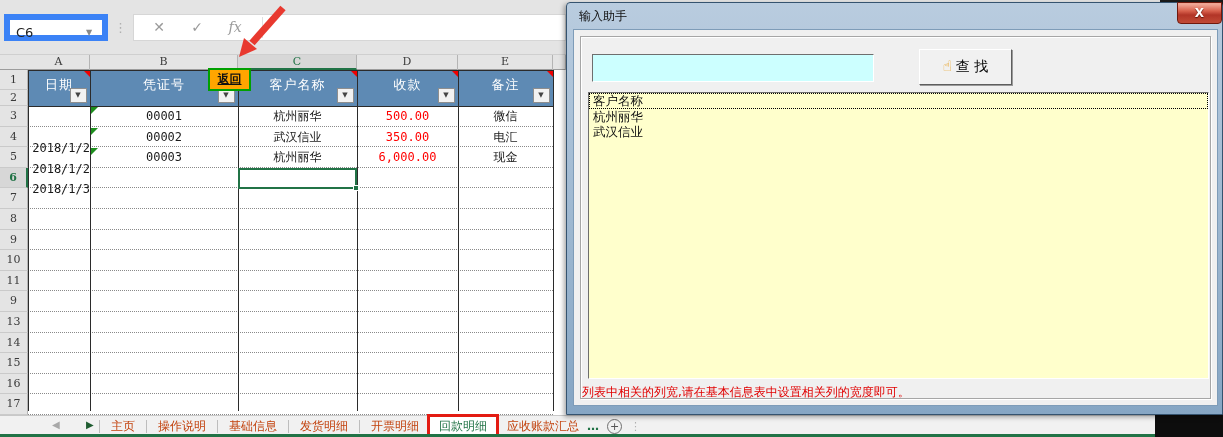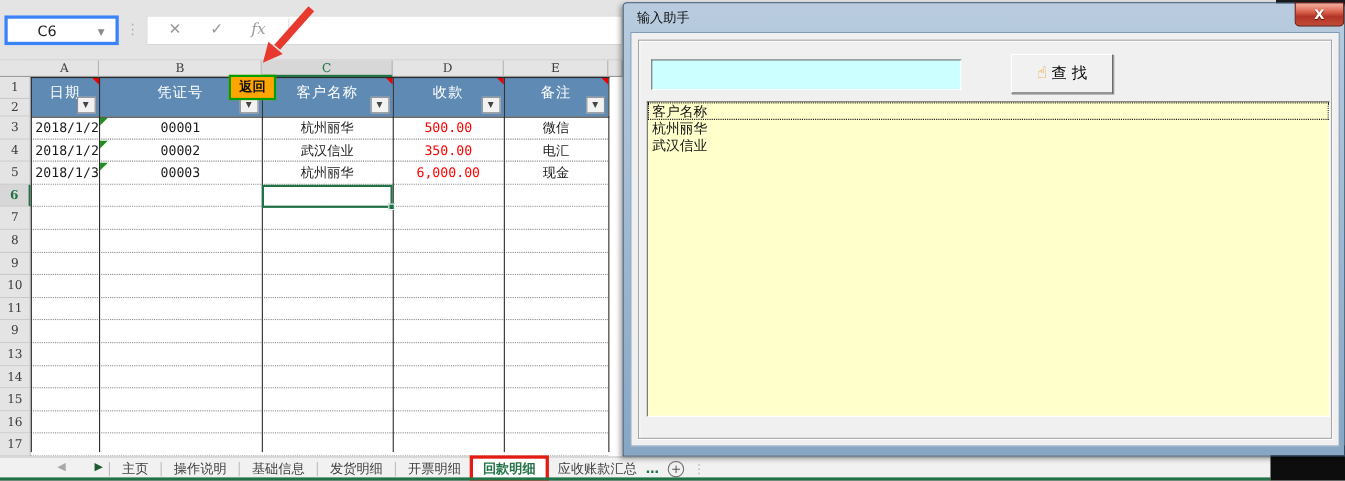--- a/index.html
+++ b/index.html
@@ -3,21 +3,21 @@
 <meta charset="utf-8">
 <style>
   * { margin:0; padding:0; box-sizing:border-box; }
   html,body { background:#444; }
   .screen {
     position:relative; width:1223px; height:437px; overflow:hidden;
     background:#E4E4E4; font-family:"DejaVu Sans", sans-serif; -webkit-font-smoothing:none;
   }
   
   .topbar { position:absolute; left:0; top:0; width:566px; height:55px; background:#E4E4E4; border-bottom:1px solid #CFCFCF; }
-  .namebox { position:absolute; left:4px; top:14px; width:104px; height:27px; background:#FFF; border:3px solid #3b82f6; font-size:13px; color:#222; line-height:25px; padding-left:27px; }
+  .namebox { position:absolute; left:4px; top:14px; width:104px; height:27px; background:#FFF; border:6px solid #3b82f6; font-size:13px; color:#222; line-height:25px; padding-left:6px; }
   .namebox .dd { position:absolute; right:4px; top:0; width:18px; height:25px; color:#8A8A8A; font-size:8px; line-height:25px; text-align:center; }
   .sepdots { position:absolute; left:114px; top:14px; width:12px; height:27px; color:#B0B0B0; font-size:13px; line-height:27px; text-align:center; }
   .fbox { position:absolute; left:133px; top:14px; width:433px; height:27px; background:#FFF; border:1px solid #D6D6D6; }
   .fbox .ic { position:absolute; top:0; height:25px; line-height:25px; text-align:center; width:34px; color:#9A9A9A; font-size:14px; }
   .ic-cancel { left:8px; }
   .ic-enter { left:46px; }
   .ic-fx { left:84px; font-style:italic; font-family:"DejaVu Serif", serif; color:#6E6E6E; }
   .fbar-div { position:absolute; left:128px; top:2px; width:1px; height:21px; background:#E0E0E0; }
   
   .letters { position:absolute; left:0; top:55px; height:15px; width:566px; background:#E4E4E4; border-bottom:1px solid #9C9C9C; }
@@ -37,38 +37,38 @@
   .filterbtn { position:absolute; right:3px; bottom:3px; width:17px; height:15px; background:#F2F2F2; border:1px solid #8E8E8E; color:#444; font-size:7px; line-height:13px; text-align:center; }
   
   .cA { left:28px; width:62px; } .cB { left:90px; width:148px; } .cC { left:238px; width:119px; } .cD { left:357px; width:101px; } .cE { left:458px; width:95px; } .cF { left:553px; width:13px; }
   
   .stripe { position:absolute; left:28px; width:525px; height:20.6px; border-bottom:1px dotted #8A8A8A; }
   .vline { position:absolute; top:70px; width:1px; height:341px; background:#2B2B2B; }
   .hline { position:absolute; left:28px; width:526px; height:1px; background:#2B2B2B; }
   
   .drow { position:absolute; height:20.6px; }
   .cell { position:absolute; top:0; height:20.6px; line-height:20px; font-family:"DejaVu Sans Mono", monospace; font-size:12px; color:#1A1A1A; text-align:center; }
-  .cell.date { text-align:center; padding-left:4px; }
+  .cell.date { text-align:right; padding-left:4px;margin-top:32px; }
   .cell.amount { color:#FF0000; }
   .greentri { position:absolute; top:1px; left:1px; width:0; height:0; border-top:7px solid #1E8E1E; border-right:7px solid transparent; }
   
   .selbox { position:absolute; left:238px; top:168px; width:119px; height:21px; border:2px solid #217346; z-index:12; }
   .selbox .handle { position:absolute; right:-4px; bottom:-4px; width:6px; height:6px; background:#217346; border:1px solid #FFF; }
   
-  .returnbtn { position:absolute; left:208px; top:68px; width:43px; height:23px; background:#FFA500; border:2px solid #00A000; color:#111; font-size:12px; font-weight:bold; text-align:center; line-height:18px; z-index:14; cursor:pointer; }
+  .returnbtn { position:absolute; left:208px; top:68px; width:43px; height:23px; background:#FFA500; border:2px solid #00A000; color:#111; font-size:12px; font-weight:bold; text-align:center; line-height:18px; z-index:14; cursor:pointer;text-decoration:underline; }
   .arrow-svg { position:absolute; left:0; top:0; z-index:16; pointer-events:none; }
   
   .tabbar { position:absolute; left:0; top:415px; width:1155px; height:20px; background:#F1F1F1; border-top:1px solid #C8C8C8; }
   .navarrow { position:absolute; top:3px; font-size:10px; }
   .nav-left { left:52px; color:#A8A8A8; }
   .nav-right { left:86px; color:#1E5C30; }
   .tabs { position:absolute; left:98px; top:0; height:20px; display:flex; align-items:center; }
   .tabsep { width:1px; height:13px; background:#BDBDBD; margin:0 1px; }
-  .tab { padding:0 10px; font-size:12px; color:#404040; line-height:20px; white-space:nowrap; cursor:pointer; }
-  .tab.active { background:#FFF; color:#217346; font-weight:bold; outline:3px solid #E31B12; outline-offset:-1px; }
+  .tab { padding:0 10px; font-size:12px; color:#c2410c; line-height:20px; white-space:nowrap; cursor:pointer; }
+  .tab.active { background:#FFF; color:#217346; font-weight:normal; outline:3px solid #E31B12; outline-offset:-1px; }
   .tab.cut { max-width:88px; overflow:hidden; }
   .tab-ellipsis { color:#217346; font-weight:bold; font-size:12px; margin:0 2px; }
   .addsheet { width:15px; height:15px; border:1px solid #707070; border-radius:50%; color:#555; font-size:11px; line-height:13px; text-align:center; margin-left:6px; cursor:pointer; }
   .tab-dots { color:#B0B0B0; font-size:11px; margin-left:8px; }
   .statusstrip { position:absolute; left:0; top:434px; width:1155px; height:3px; background:#217346; }
   .blackcorner { position:absolute; left:1155px; top:405px; width:68px; height:32px; background:#0D0D0D; }
   .blacktop { position:absolute; left:1160px; top:0; width:63px; height:6px; background:#1A1A1A; }
   
   .dialog { position:absolute; left:566px; top:2px; width:657px; height:413px; z-index:40;
     background:linear-gradient(#B9CCDF, #86A6C4); border:1px solid #35536F; border-radius:4px 4px 0 0;
@@ -266,16 +266,17 @@
       <div class="dlg-frame"></div>
       <input class="dlg-input" value="" style="">
       <div class="dlg-find">
         <span class="hand">☝</span><span>查 找</span>
       </div>
       <div class="dlg-list">
         <div class="li">客户名称</div>
           <div class="li">杭州丽华</div>
           <div class="li">武汉信业</div>
       </div>
+      <div class="dlg-note">列表中相关的列宽,请在基本信息表中设置相关列的宽度即可。</div>
     </div>
   </div>
 
 </div>
 
 </body></html>

